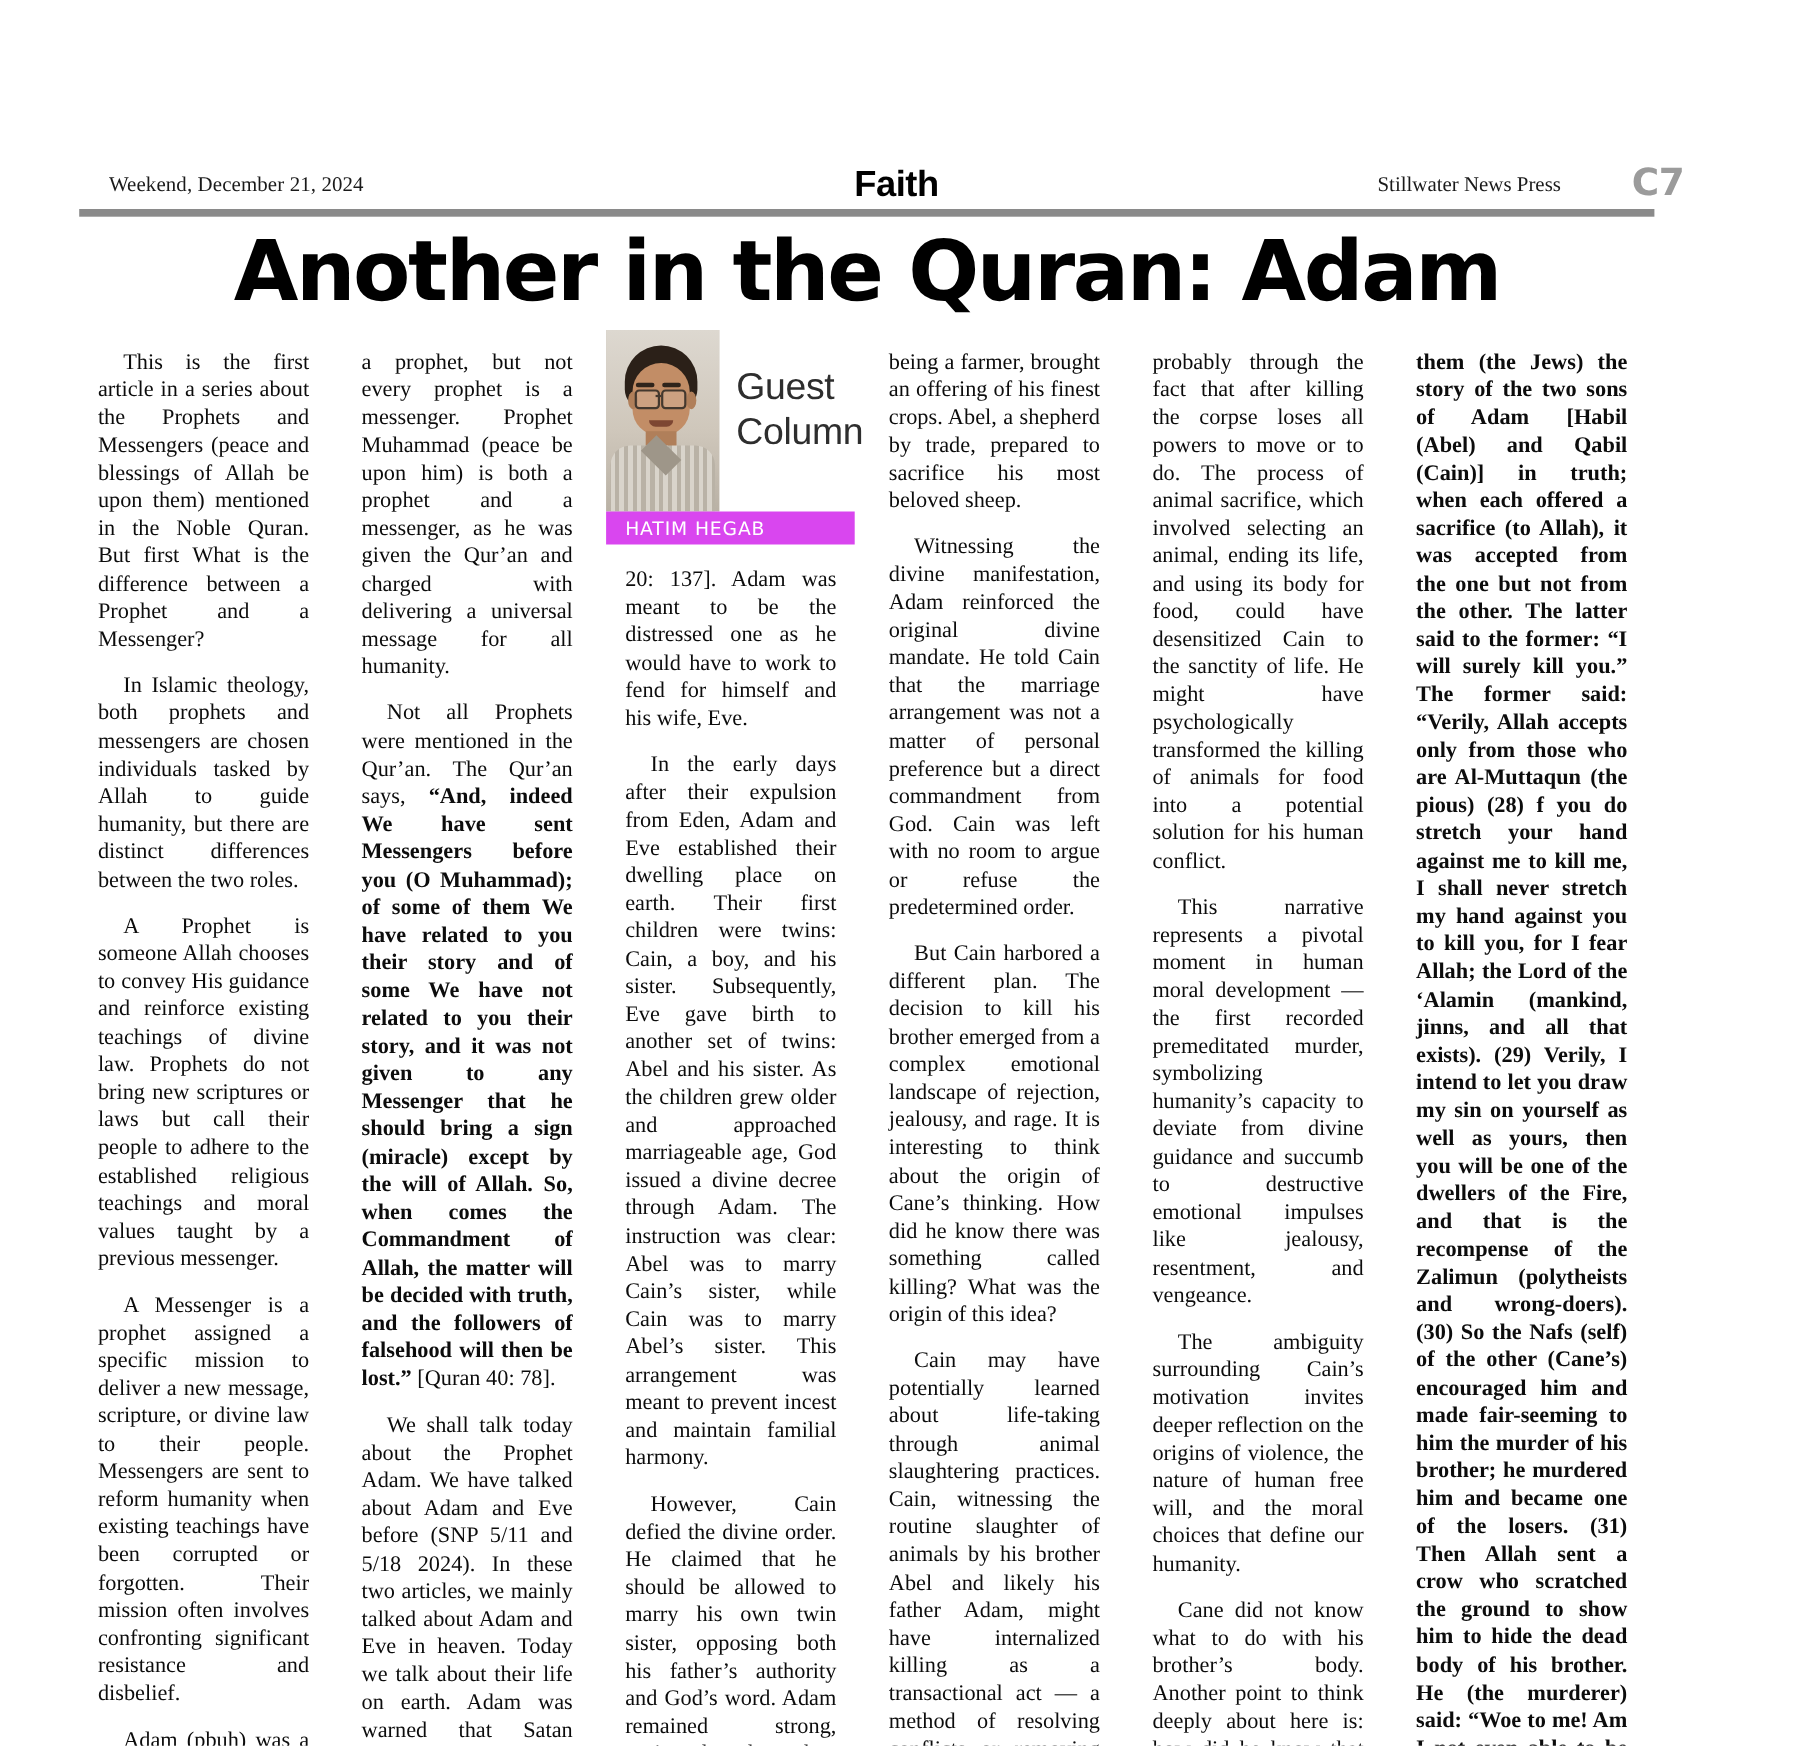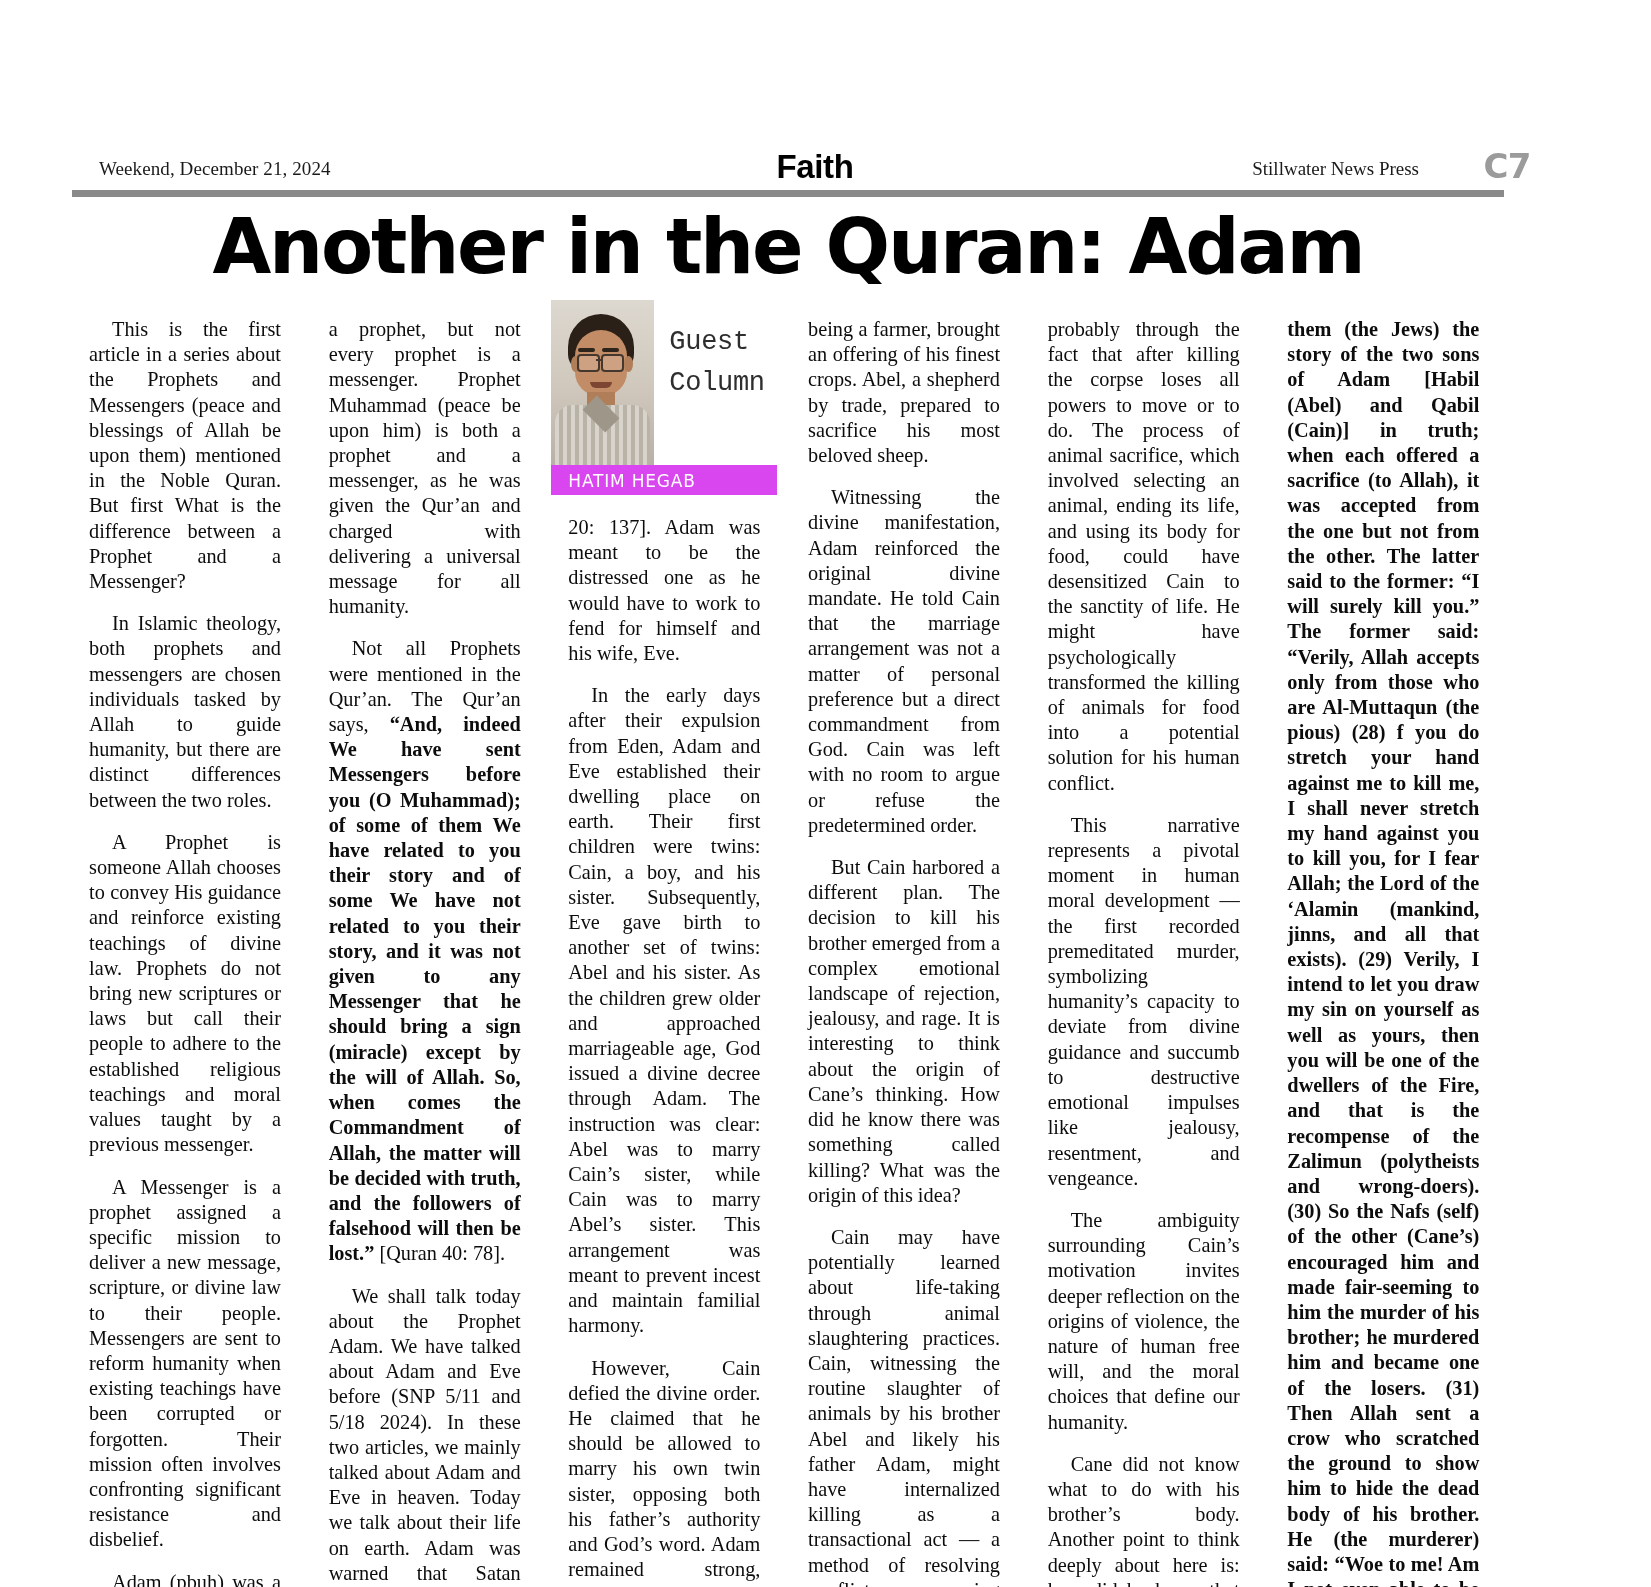--- a/index.html
+++ b/index.html
@@ -215,24 +215,24 @@
   .portrait .collar {
     position: absolute;
     left: 34px; top: 104px;
     width: 32px; height: 20px;
     background: #9e9689;
     transform: rotate(45deg);
   }
   .guest-label {
     position: absolute;
     left: 118px;
-    top: 22px;
+    top: 32px;
     width: 108px;
-    font-family: Liberation Mono, monospace;
-    font-size: 27px;
+    font-family: Liberation Sans, sans-serif;
+    font-size: 34px;
     line-height: 41px;
     color: #2e2e2e;
     letter-spacing: -0.3px;
   }
   .byline-bar {
     position: absolute;
     left: 0;
     top: 165px;
     width: 226px;
     height: 30px;

